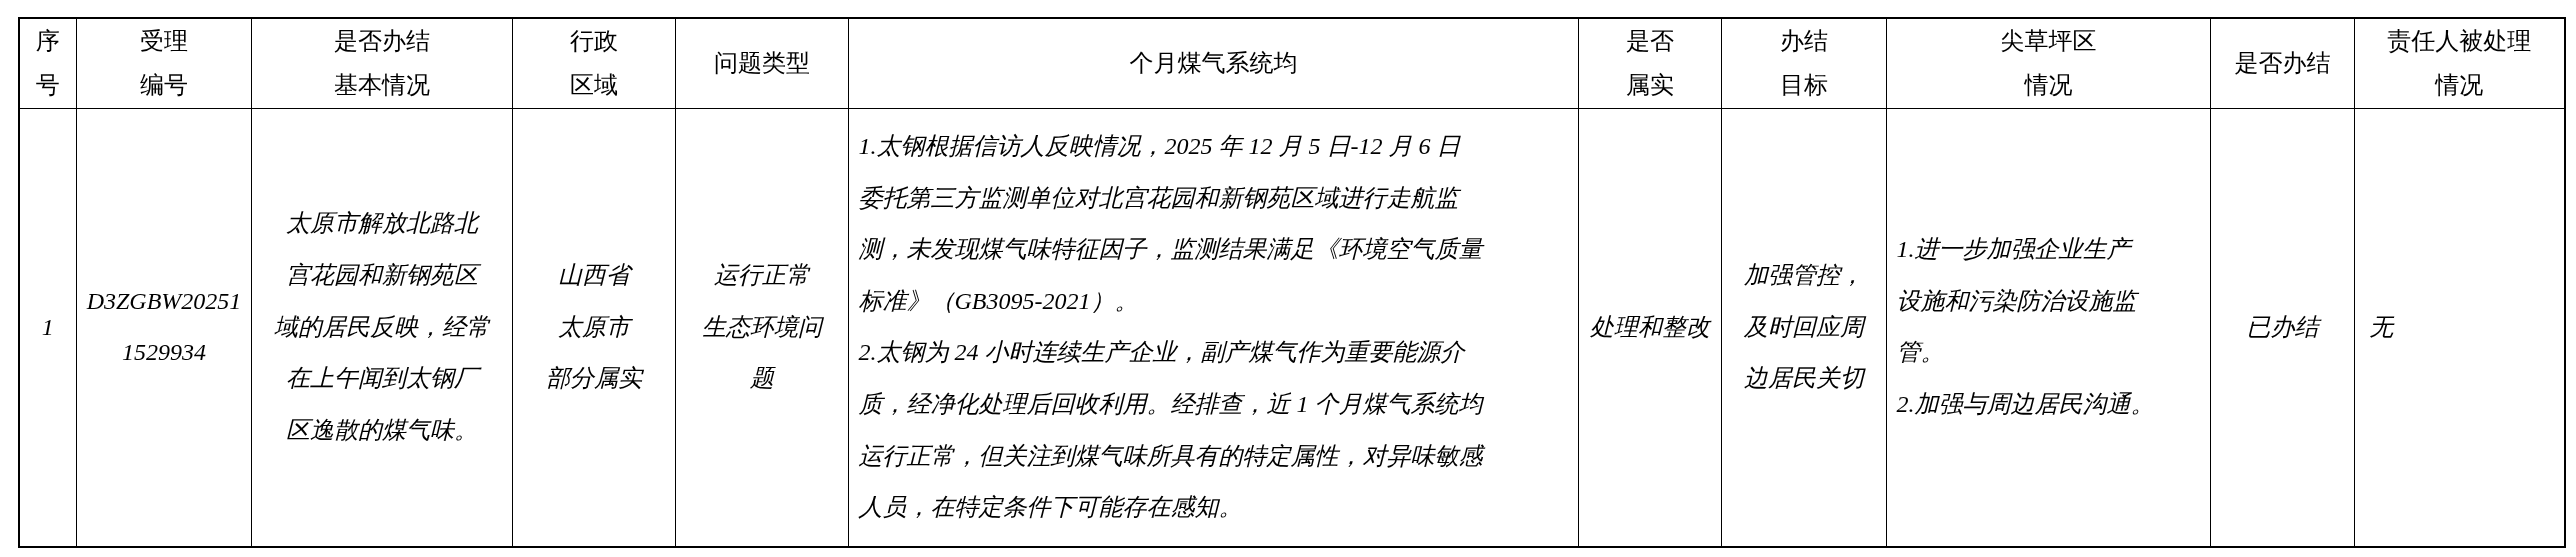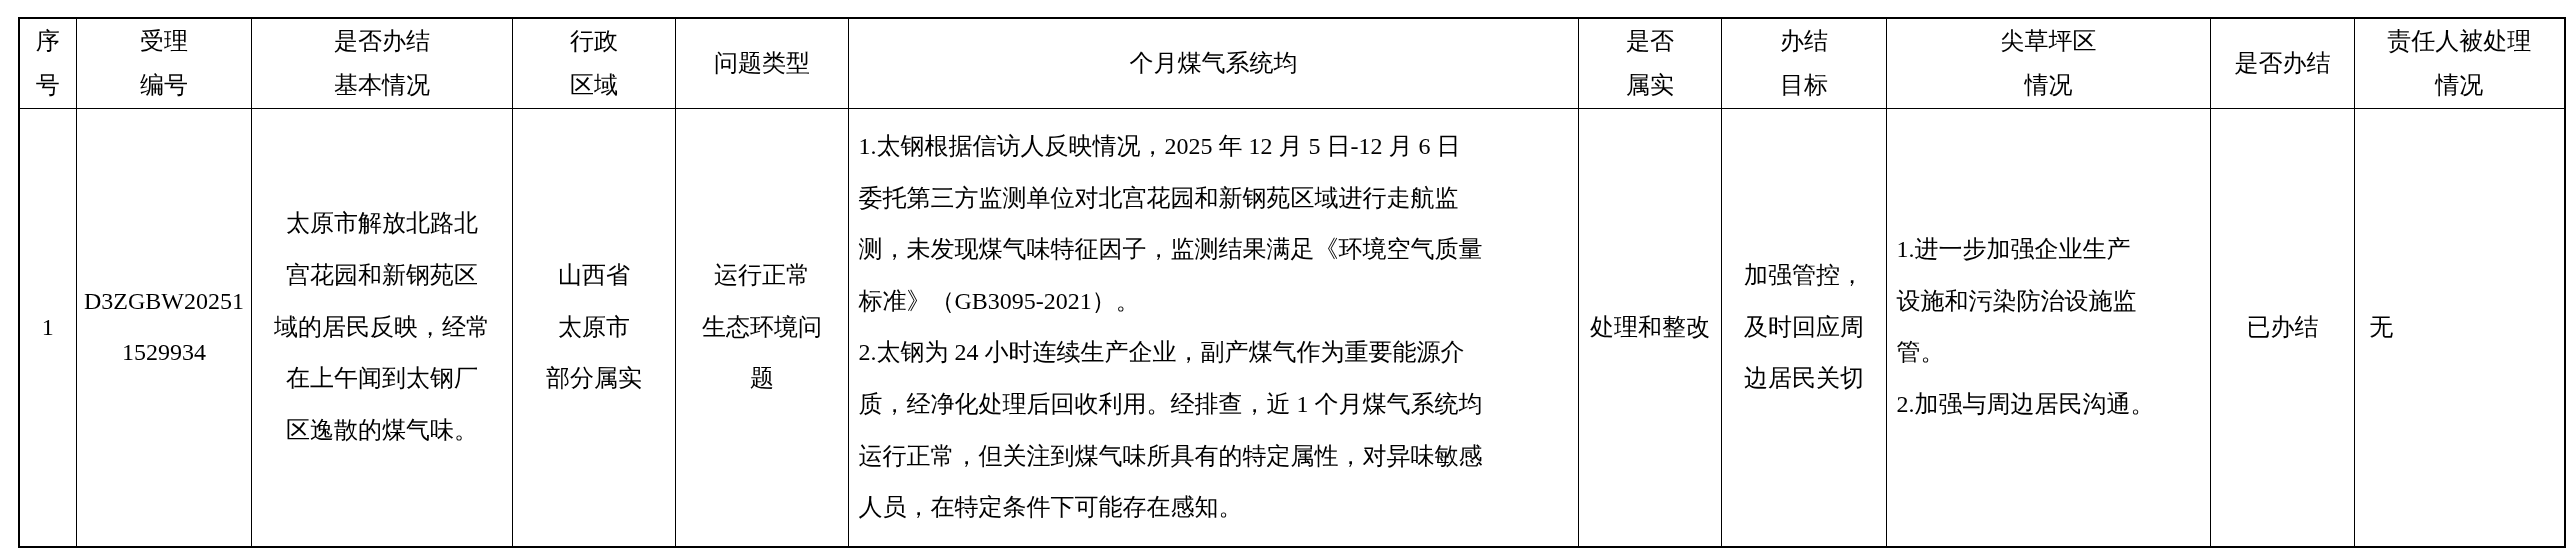--- a/index.html
+++ b/index.html
@@ -39,20 +39,21 @@
     box-sizing: border-box;
   }
   .doc-table th {
     height: 91px;
     line-height: 1.85;
     text-align: center;
   }
   .doc-table td {
     line-height: 2.15;
     text-align: center;
+    font-style: italic;
   }
   td.cell-left {
     text-align: left;
     padding: 0 9.5px;
   }
   td.cell-left-wide {
     text-align: left;
     padding: 0 14.3px;
   }
 </style>

